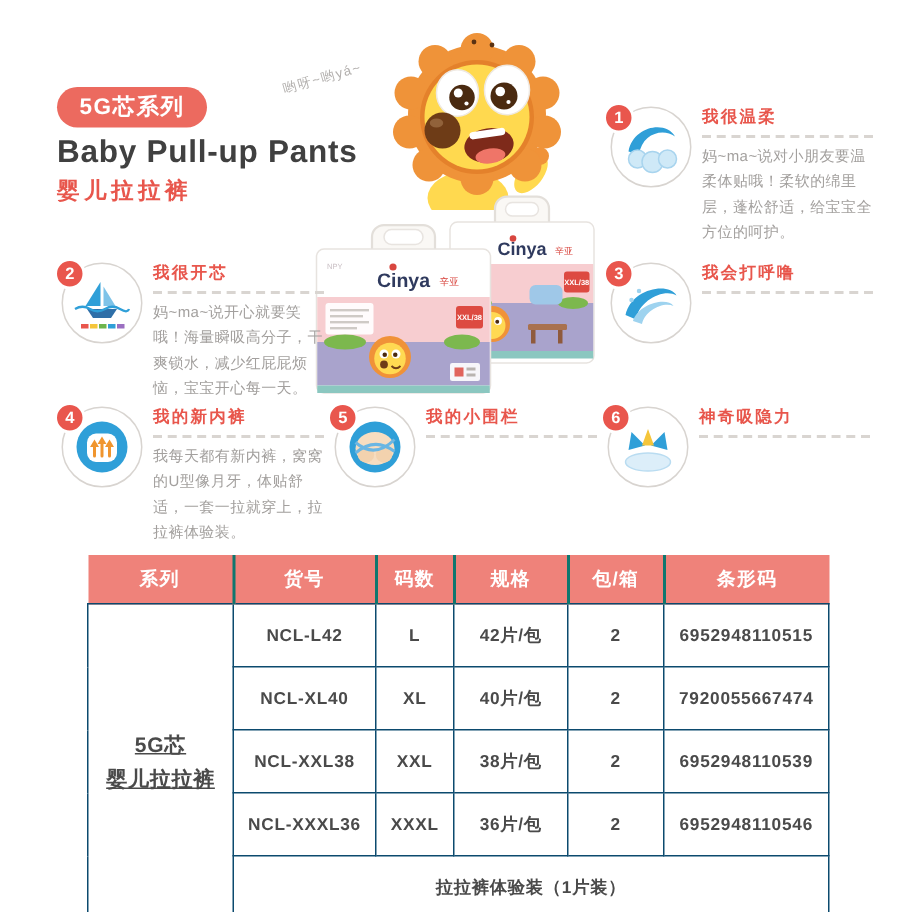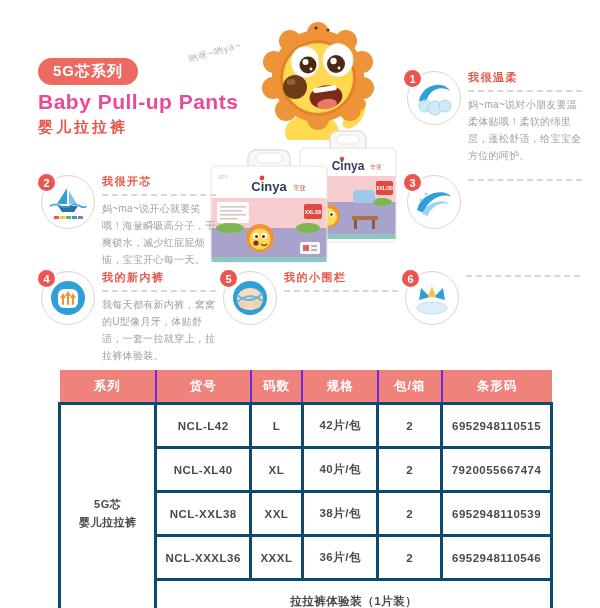--- a/index.html
+++ b/index.html
@@ -5,21 +5,21 @@
   html,body { margin:0; padding:0; background:#fff; }
   .canvas {
     position:relative; width:600px; height:608px; background:#fff;
     font-family:"Liberation Sans","DejaVu Sans",sans-serif; overflow:hidden;padding-left:12px;
   }
   
   .series-badge {
     position:absolute; left:38px; top:58px; background:#ec6a5f; color:#fff;
     font-weight:bold; font-size:15px; padding:4px 15px; border-radius:16px; letter-spacing:1px;
   }
-  .title-en { position:absolute; left:38px; top:90px; font-size:21px; font-weight:bold; color:#ec4899; letter-spacing:0.5px; }
+  .title-en { position:absolute; left:38px; top:90px; font-size:21px; font-weight:bold; color:#404040; letter-spacing:0.5px; }
   .title-zh { position:absolute; left:38px; top:118px; font-size:15px; font-weight:bold; color:#e8564c; letter-spacing:3px; }
   .speech { position:absolute; left:188px; top:46px; color:#b3b0ae; font-size:9px; transform:rotate(-16deg); letter-spacing:1px; }
   
   .lion-mascot { position:absolute; left:250px; top:20px; z-index:0; }
   .bag-right { position:absolute; left:298px; top:128px; z-index:1; }
   .bag-left  { position:absolute; left:208px; top:146px; z-index:2; }
   
   .feature { position:absolute; display:flex; gap:8px; z-index:3; }
   .icon-wrap { position:relative; width:58px; height:58px; flex:none; }
   .icon-circle {
@@ -41,28 +41,28 @@
   .pos-f4 { left:36px;  top:268px; }
   .pos-f5 { left:218px; top:268px; }
   .pos-f6 { left:400px; top:268px; }
   
   .spec-table {
     position:absolute; left:58px; top:370px; width:495px; border-collapse:collapse;
     text-align:center; z-index:3;
   }
   .spec-table th {
     background:#ef827a; color:#fff; font-size:12.5px; font-weight:bold; height:30px;
-    border:none; border-left:2px solid #6d28d9; letter-spacing:1px;
+    border:none; border-left:2px solid #0f766e; letter-spacing:1px;
   }
   .spec-table th:first-child { border-left:none; }
   .spec-table td {
-    border:3px solid #0c4a6e; height:39px; font-size:11.5px; font-weight:bold;
+    border:1px solid #0c4a6e; height:39px; font-size:11.5px; font-weight:bold;
     color:#4a4a4a; letter-spacing:0.5px;
   }
-  .series-cell div { line-height:1.6; font-size:11px; color:#4a4a4a; }
+  .series-cell div { line-height:1.6; font-size:14px; color:#4a4a4a;text-decoration:underline; }
 </style>
 </head>
 <body>
 
 <div class="canvas">
 
   <div class="series-badge">5G芯系列</div>
   <div class="title-en">Baby Pull-up Pants</div>
   <div class="title-zh">婴儿拉拉裤</div>
   <div class="speech">哟呀~哟yá~</div>
@@ -231,20 +231,21 @@
       <div class="icon-circle">
         <svg width="44" height="44" viewBox="0 0 44 44">
           <path d="M5,30 C9,12 34,8 39,17 C31,12 14,20 12,33 Z" fill="#2f9fd8"></path>
           <path d="M10,34 C14,22 33,18 37,24 C30,21 18,27 16,36 Z" fill="#9ed3ef"></path>
           <circle cx="9" cy="20" r="1.5" fill="#9ed3ef"></circle>
             <circle cx="14" cy="14" r="1.5" fill="#9ed3ef"></circle>
         </svg>
       </div>
     </div>
     <div class="f-text">
+      <div class="f-title">我会打呼噜</div>
       <hr class="f-dash">
     </div>
   </div>
 
   <div class="feature pos-f4">
     <div class="icon-wrap">
       <div class="num-badge">4</div>
       <div class="icon-circle">
         <svg width="44" height="44" viewBox="0 0 44 44">
           <circle cx="22" cy="22" r="17" fill="#2f9fd8"></circle>
@@ -293,20 +294,21 @@
       <div class="icon-circle">
         <svg width="44" height="44" viewBox="0 0 44 44">
           <ellipse cx="22" cy="32" rx="15" ry="6" fill="#dceef9" stroke="#b9dcf1"></ellipse>
           <path d="M11,12 l9,9 l-11,3 z" fill="#2f9fd8"></path>
           <path d="M33,12 l-9,9 l11,3 z" fill="#2f9fd8"></path>
           <path d="M22,10 l4,11 h-8 z" fill="#f5c53a"></path>
         </svg>
       </div>
     </div>
     <div class="f-text">
+      <div class="f-title">神奇吸隐力</div>
       <hr class="f-dash">
     </div>
   </div>
 
   <table class="spec-table">
     <colgroup>
       <col style="width:97px">
         <col style="width:95px">
         <col style="width:52px">
       <col style="width:76px">

